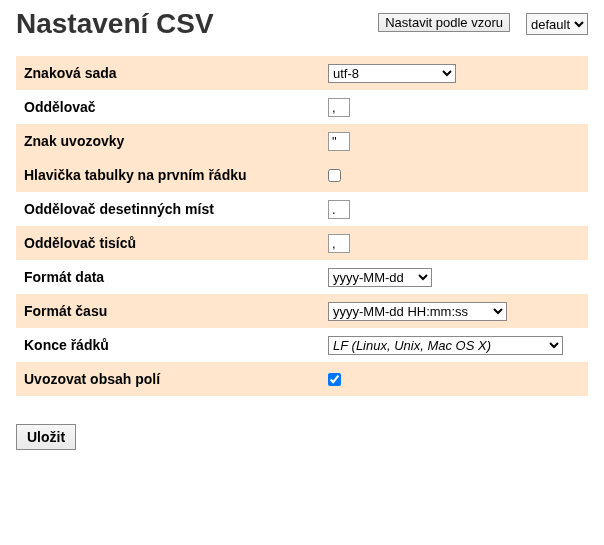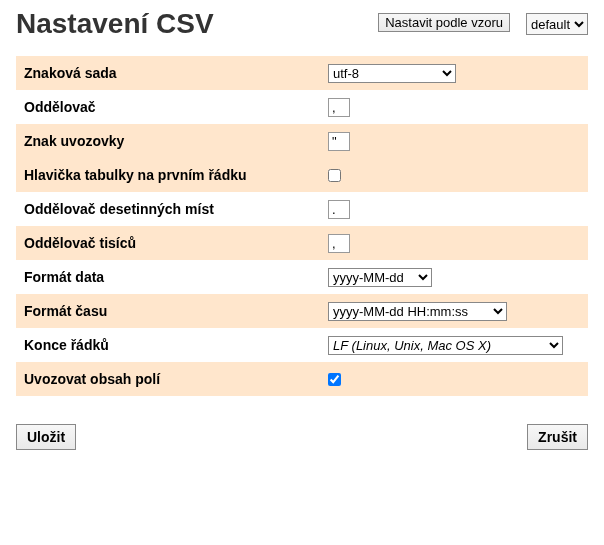--- a/index.html
+++ b/index.html
@@ -215,16 +215,15 @@
       <div class="label">Uvozovat obsah polí</div>
       <div class="control">
         <input type="checkbox" checked="" style="">
       </div>
     </div>
 
   </div>
 
   <div class="footer">
     <button class="plain-btn">Uložit</button>
-    <button class="plain-btn">Zrušit</button>
   </div>
 
 </div>
 
 </body></html>

